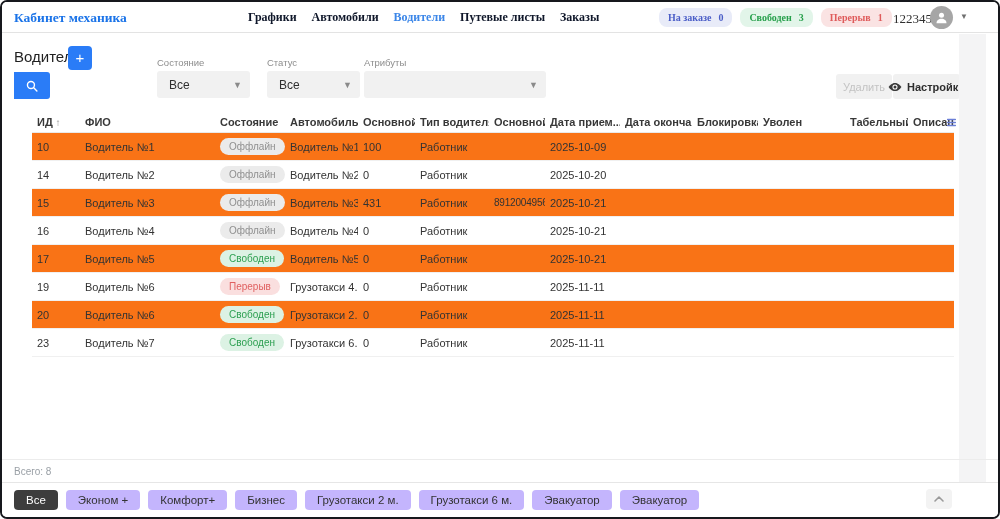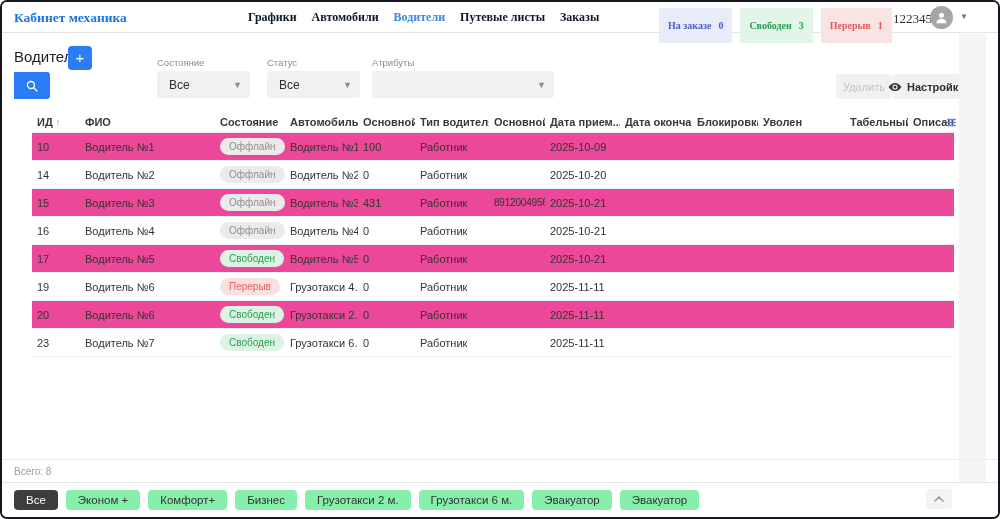--- a/index.html
+++ b/index.html
@@ -6,63 +6,63 @@
   body { margin:0; width:1000px; height:519px; font-family:"Liberation Sans", sans-serif; background:#fff; position:relative; }
   .frame { position:absolute; inset:0; border:2px solid #16181d; border-radius:7px; background:#fff; overflow:hidden; }
 
   
   .topbar { position:absolute; left:0; top:0; right:0; height:31px; background:#fff; border-bottom:1px solid #e3e3e3;font-family:Liberation Serif, serif; }
   .brand { position:absolute; left:12px; top:8px; font-size:13.5px; font-weight:700; color:#1a73e8; white-space:nowrap; }
   .nav { position:absolute; left:246px; top:0; height:31px; display:flex; align-items:center; gap:15px; }
   .nav-item { font-size:12px; font-weight:600; color:#0f172a; cursor:pointer; white-space:nowrap; }
   .nav-item.active { color:#3b86e8; }
   .hbadges { position:absolute; left:657px; top:6px; display:flex; gap:8px; }
-  .hbadge { font-size:10px; font-weight:600; padding:12px 9px; border-radius:0; display:flex; gap:7px; align-items:center; cursor:pointer; white-space:nowrap; }
+  .hbadge { font-size:10px; font-weight:600; padding:4px 9px; border-radius:8px; display:flex; gap:7px; align-items:center; cursor:pointer; white-space:nowrap; }
   .user-id { position:absolute; left:891px; top:9px; font-size:13px; color:#2f2f2f; }
   .avatar { position:absolute; left:928px; top:4px; width:23px; height:23px; border-radius:50%; background:#a6a6a6; display:flex; align-items:center; justify-content:center; cursor:pointer; }
   .user-caret { position:absolute; left:958px; top:10px; font-size:8px; color:#707070; cursor:pointer; }
 
   
   .page-title { position:absolute; left:12px; top:46px; font-size:15px; color:#1f1f1f; }
   .add-btn { position:absolute; left:66px; top:44px; width:24px; height:24px; background:#2a7cf7; border-radius:4px; color:#fff; font-size:15px; line-height:23px; text-align:center; cursor:pointer; }
   .search { position:absolute; left:12px; top:70px; height:27px; display:flex; }
   .search input { width:100px; height:27px; border:1px solid #b3c6ec; border-right:none; border-radius:3px 0 0 3px; padding:0 8px; font-size:11px; font-style:italic; color:#444; outline:none; font-family:"Liberation Sans", sans-serif; }
   .search input::placeholder { color:#b2b2b2; font-style:italic; }
   .search-btn { width:36px; height:27px; background:#2a7cf7; border:none; border-radius:0 3px 3px 0; display:flex; align-items:center; justify-content:center; cursor:pointer; }
   .filter { position:absolute; top:55px; }
   .flabel { font-size:9.5px; color:#8d8d8d; margin-bottom:3px; }
   .fselect { height:27px; background:#f1f1f1; border-radius:3px; display:flex; align-items:center; padding:0 22px 0 12px; font-size:12px; color:#2f2f2f; position:relative; cursor:pointer; }
   .fselect .caret { position:absolute; right:8px; color:#8a8a8a; font-size:9px; }
   #filter-state { left:155px; } #filter-state .fselect { width:93px; }
   #filter-status { left:265px; } #filter-status .fselect { width:93px; }
-  #filter-attrs { left:370px; } #filter-attrs .fselect { width:182px; }
+  #filter-attrs { left:362px; } #filter-attrs .fselect { width:182px; }
   .btn { position:absolute; top:72px; height:25px; background:#f1f1f1; border-radius:3px; font-size:11px; display:flex; align-items:center; justify-content:center; cursor:pointer; white-space:nowrap; }
   #delete-btn { left:834px; width:56px; color:#c3c3c3; }
   #settings-btn { left:891px; width:67px; color:#2e2e2e; font-weight:600; gap:5px; }
 
   
   .table { position:absolute; left:30px; top:110px; width:922px; }
   .grid13 { display:grid; grid-template-columns:48px 135px 70px 73px 57px 74px 56px 75px 72px 66px 87px 63px 1fr; }
   .thead { height:21px; align-items:center; border-bottom:1px solid #e9e9e9; }
   .hcell { font-size:11px; font-weight:700; color:#383838; padding-left:5px; white-space:nowrap; overflow:hidden; cursor:pointer; }
   .sort { color:#8a8a8a; font-weight:400; font-size:10px; }
   .trow { height:28px; align-items:center; border-bottom:1px solid #f0f0f0; cursor:pointer; }
-  .trow.striped { background:#ec4899; }
+  .trow.striped { background:#f97316; }
   .cell { font-size:11px; color:#333; padding-left:5px; white-space:nowrap; overflow:hidden; }
   .cell-phone { font-size:10px; letter-spacing:-0.2px; }
   .pill { display:inline-block; font-size:10px; padding:3px 9px; border-radius:10px; }
   .col-icon { position:absolute; left:944px; top:112px; cursor:pointer; }
 
   .scroll-track { position:absolute; right:12px; top:32px; height:450px; width:27px; background:#f4f4f5; }
 
   
   .foot-divider { position:absolute; left:0; right:0; top:457px; border-top:1px solid #ececec; }
   .total { position:absolute; left:12px; top:464px; font-size:10px; color:#9aa0a6; }
   .bottombar { position:absolute; left:0; right:0; bottom:0; height:35px; border-top:1px solid #e6e6e6; background:#fff; display:flex; align-items:center; padding-left:12px; gap:8px; }
-  .chip { font-size:11.5px; color:#333; background:#86efac; border-radius:4px; padding:4px 12px; cursor:pointer; white-space:nowrap; }
+  .chip { font-size:11.5px; color:#333; background:#c4b5fd; border-radius:4px; padding:4px 12px; cursor:pointer; white-space:nowrap; }
   .chip.active { background:#3d3d3d; color:#fff; }
   .collapse-btn { position:absolute; right:46px; bottom:8px; width:26px; height:20px; background:#f3f3f3; border-radius:4px; display:flex; align-items:center; justify-content:center; cursor:pointer; }
 </style>
 </head>
 <body>
 
 <div class="frame">
 
   <div class="topbar">
     <div class="brand">Кабинет механика</div>

